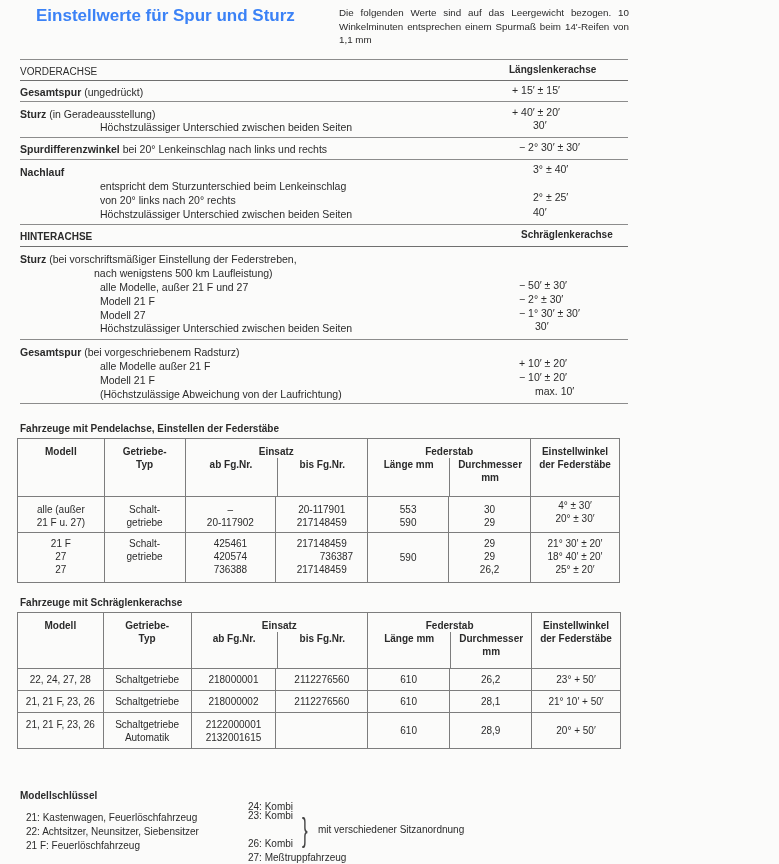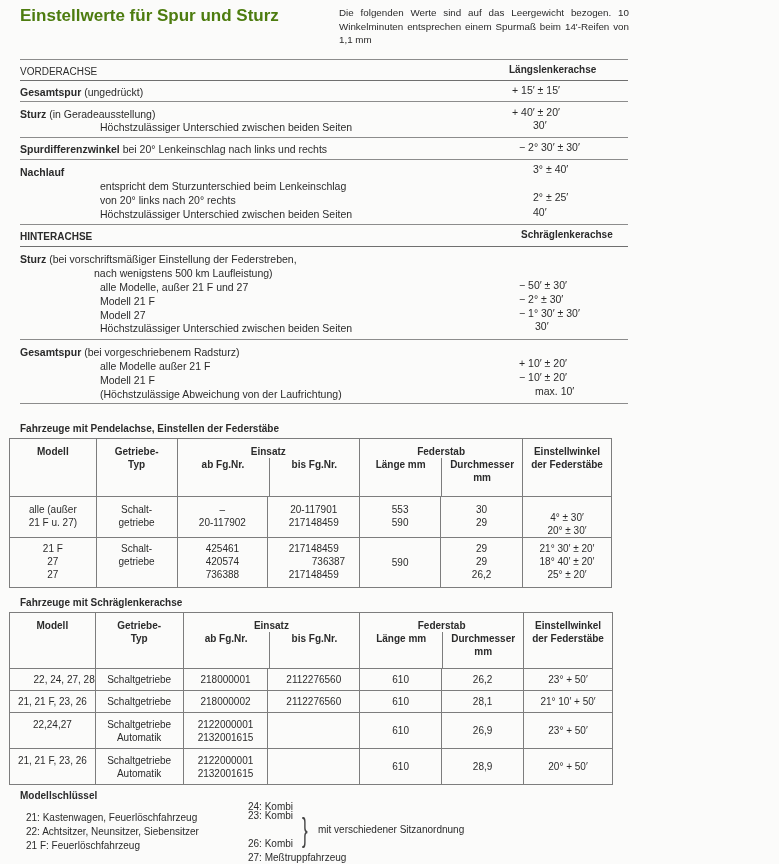--- a/index.html
+++ b/index.html
@@ -2,33 +2,33 @@
 <html><head>
 <meta charset="utf-8">
 <style>
   html, body { margin:0; padding:0; }
   body {
     width:779px; height:864px; overflow:hidden; position:relative;
     background:#fbfbfa; color:#2b2b2b;
     font-family:"Liberation Sans", sans-serif; font-size:10.5px;
   }
   .abs { position:absolute; white-space:nowrap; }
-  .title { left:20px; top:6px; font-size:17px; font-weight:bold; color:#4d7c0f; }
+  .title { left:36px; top:6px; font-size:17px; font-weight:bold; color:#3b82f6; }
   .intro { left:339px; top:6px; width:290px; font-size:9.8px; line-height:13.5px; white-space:normal; text-align:justify; }
   .hr { position:absolute; left:20px; width:608px; height:0; border-top:1px solid #8c8c8c; }
   .hr.thick { border-top:1.5px solid #6f6f6f; }
   .sect { left:20px; font-size:10px; font-weight:bold; }
   .axle { left:509px; font-weight:bold; font-size:10px; }
   .val { left:512px; }
   .ind1 { left:48px; }
   .ind2 { left:100px; }
   b { font-weight:bold; }
 
   .cap { left:20px; font-weight:bold; font-size:10px; }
-  table.t { position:absolute; left:9px; border-collapse:collapse; font-size:10px; }
+  table.t { position:absolute; left:17px; border-collapse:collapse; font-size:10px; }
   table.t td { border:1px solid #7d7d7d; text-align:center; vertical-align:top; padding:0; line-height:13px; }
   table.t th { border:1px solid #7d7d7d; font-weight:bold; text-align:center; vertical-align:top; padding:0; line-height:13px; }
 
   .key { font-size:10px; }
   .brace { left:302px; top:812px; font-size:34px; line-height:34px; color:#444; font-weight:lighter; transform:scaleX(0.5); transform-origin:left; }
 </style>
 </head>
 <body>
 
 <div class="abs title">Einstellwerte für Spur und Sturz</div>
@@ -136,21 +136,21 @@
           <div>217148459</div>
         </td>
     <td style="padding-top:6px;">
           <div>553</div>
           <div>590</div>
         </td>
     <td style="padding-top:6px;">
           <div>30</div>
           <div>29</div>
         </td>
-    <td style="padding-top:14px;">
+    <td style="padding-top:2px;">
           <div>4°  ± 30′</div>
           <div>20°  ± 30′</div>
         </td>
   </tr>
   <tr style="height:50px;">
     <td style="padding-top:4px;">
           <div>21 F</div>
           <div>27</div>
           <div>27</div>
         </td>
@@ -210,53 +210,38 @@
     <th colspan="2" style="padding-top:6px;">
       <div>Federstab</div>
       <div style="display:flex;height:36px;">
         <div style="width:82px;">Länge mm</div>
         <div style="flex:1;border-left:1px solid #7d7d7d;"><span>Durchmesser</span><br><span>mm</span></div>
       </div>
     </th>
     <th style="padding-top:6px;"><span>Einstellwinkel</span><br><span>der Federstäbe</span></th>
   </tr>
   <tr style="height:22px;">
-    <td style="vertical-align:middle;text-align:right;">22, 24, 27, 28</td>
+    <td style="vertical-align:middle;">22, 24, 27, 28</td>
     <td style="vertical-align:middle;">Schaltgetriebe</td>
     <td style="vertical-align:middle;">218000001</td>
     <td style="vertical-align:middle;">2112276560</td>
     <td style="vertical-align:middle;">610</td>
     <td style="vertical-align:middle;">26,2</td>
     <td style="vertical-align:middle;">23°  + 50′</td>
   </tr>
   <tr style="height:22px;">
     <td style="vertical-align:middle;">21, 21 F, 23, 26</td>
     <td style="vertical-align:middle;">Schaltgetriebe</td>
     <td style="vertical-align:middle;">218000002</td>
     <td style="vertical-align:middle;">2112276560</td>
     <td style="vertical-align:middle;">610</td>
     <td style="vertical-align:middle;">28,1</td>
     <td style="vertical-align:middle;">21°  10′  + 50′</td>
   </tr>
   <tr style="height:36px;">
-    <td style="padding-top:5px;">22,24,27</td>
-    <td style="padding-top:5px;">
-          <div>Schaltgetriebe</div>
-          <div>Automatik</div>
-        </td>
-    <td style="padding-top:5px;">
-          <div>2122000001</div>
-          <div>2132001615</div>
-        </td>
-    <td></td>
-    <td style="vertical-align:middle;">610</td>
-    <td style="vertical-align:middle;">26,9</td>
-    <td style="vertical-align:middle;">23°  + 50′</td>
-  </tr>
-  <tr style="height:36px;">
     <td style="padding-top:5px;">21, 21 F, 23, 26</td>
     <td style="padding-top:5px;">
           <div>Schaltgetriebe</div>
           <div>Automatik</div>
         </td>
     <td style="padding-top:5px;">
           <div>2122000001</div>
           <div>2132001615</div>
         </td>
     <td></td>

